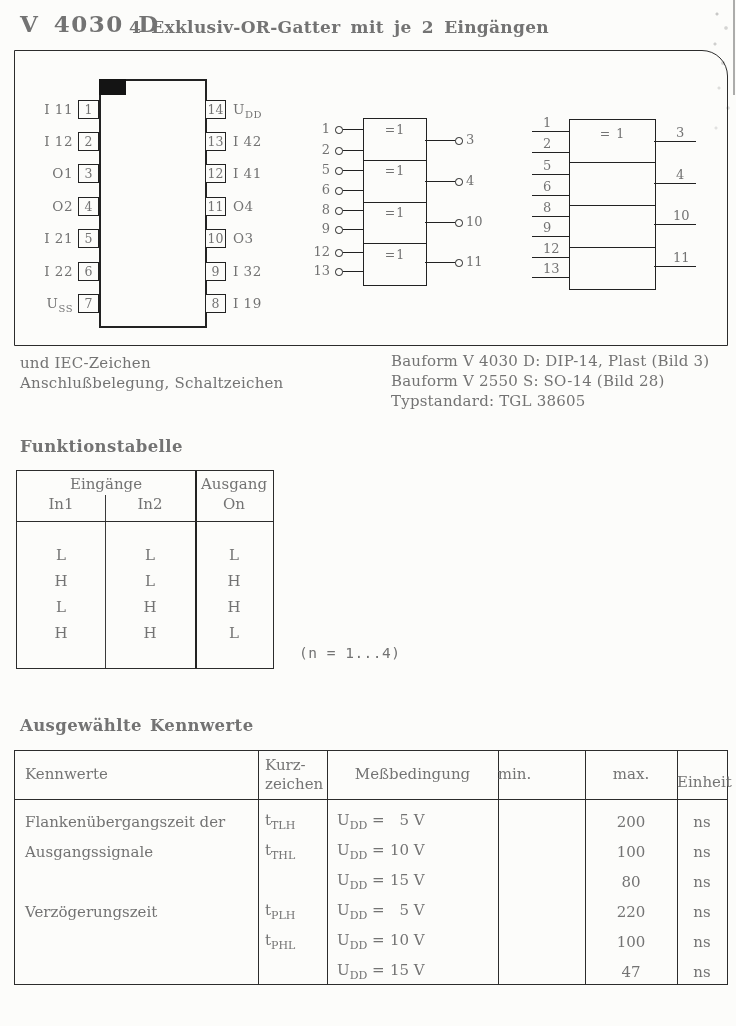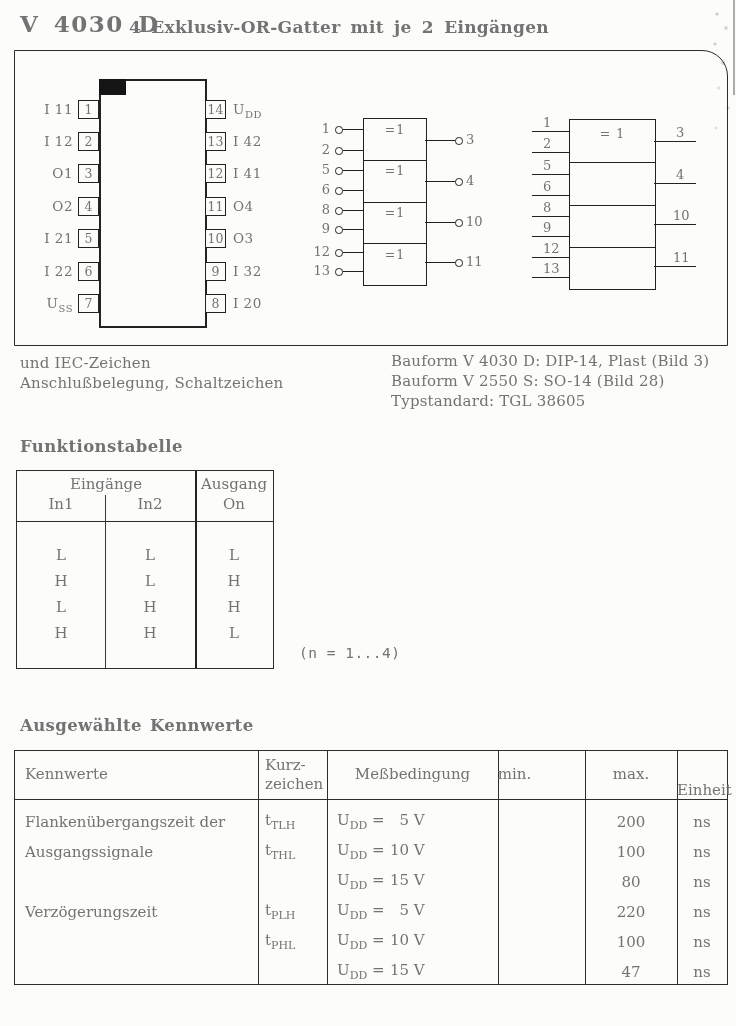--- a/index.html
+++ b/index.html
@@ -143,21 +143,21 @@
     <div class="pin-row" style="left:190px; top:176px">
       <span class="pbox">10</span>
       <span class="plabel r">O3</span>
     </div>
     <div class="pin-row" style="left:190px; top:209px">
       <span class="pbox">9</span>
       <span class="plabel r">I 32</span>
     </div>
     <div class="pin-row" style="left:190px; top:241px">
       <span class="pbox">8</span>
-      <span class="plabel r">I 20</span>
+      <span class="plabel r">I 19</span>
     </div>
 
     <div class="abs gate-stack">
       <span class="gdiv" style="top:41px"></span>
       <span class="gdiv" style="top:83px"></span>
       <span class="gdiv" style="top:124px"></span>
       <span class="glabel" style="top:3px">=1</span>
       <span class="glabel" style="top:44px">=1</span>
       <span class="glabel" style="top:86px">=1</span>
       <span class="glabel" style="top:128px">=1</span>
@@ -294,21 +294,21 @@
     <span class="k-hline"></span>
 
     <span class="kcell" style="left:10px; top:14px">Kennwerte</span>
     <span class="kcell" style="left:250px; top:5px; line-height:19px">
       <span style="display:block">Kurz-</span>
       <span style="display:block">zeichen</span>
     </span>
     <span class="kcell kcenter" style="left:312px; width:171px; top:14px">Meßbedingung</span>
     <span class="kcell kcenter" style="left:456px; width:87px; top:14px">min.</span>
     <span class="kcell kcenter" style="left:570px; width:92px; top:14px">max.</span>
-    <span class="kcell kcenter" style="left:662px; width:50px; top:30px">Einheit</span>
+    <span class="kcell kcenter" style="left:662px; width:50px; top:22px">Einheit</span>
 
     <span class="kcell" style="left:10px; top:62px">Flankenübergangszeit der</span>
     <span class="kcell" style="left:10px; top:92px">Ausgangssignale</span>
     <span class="kcell" style="left:10px; top:152px">Verzögerungszeit</span>
 
     <span class="kcell sym" style="left:250px; top:60px"><span>t</span><sub>TLH</sub></span>
     <span class="kcell sym" style="left:250px; top:90px"><span>t</span><sub>THL</sub></span>
     <span class="kcell sym" style="left:250px; top:150px"><span>t</span><sub>PLH</sub></span>
     <span class="kcell sym" style="left:250px; top:180px"><span>t</span><sub>PHL</sub></span>
 

